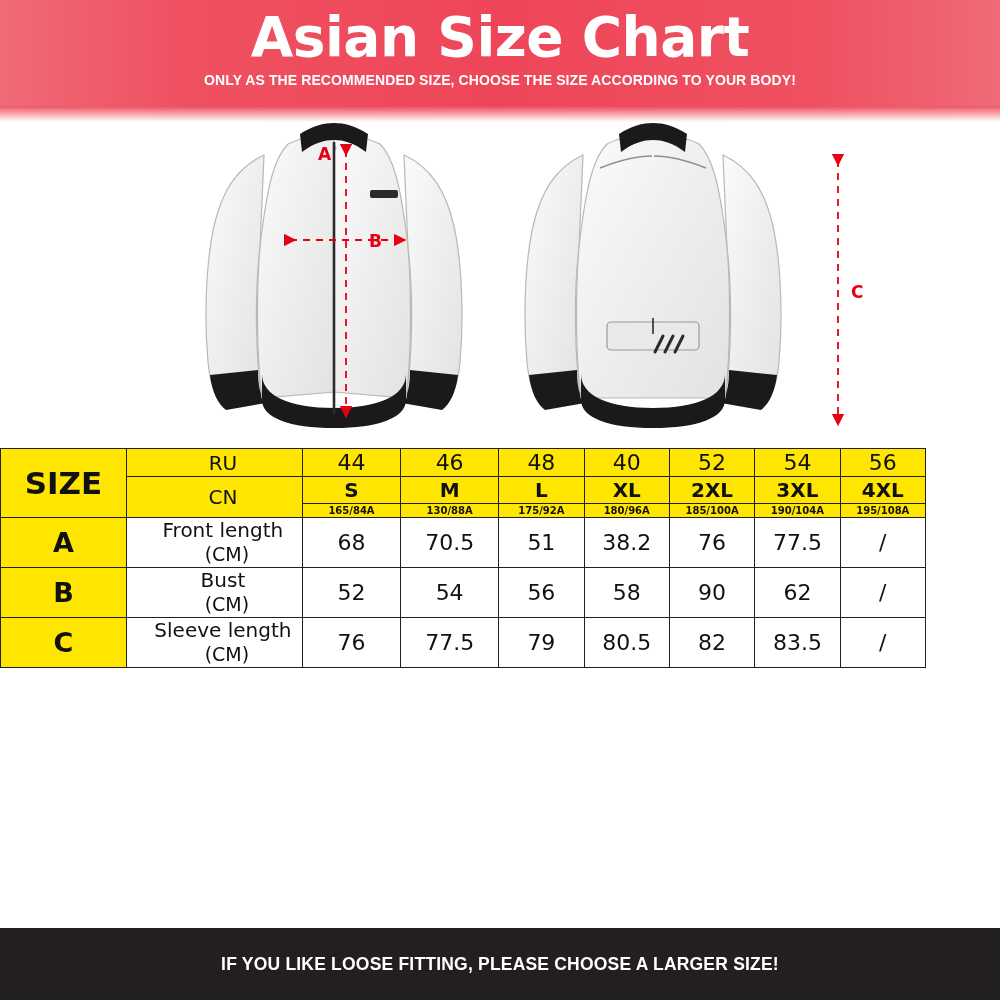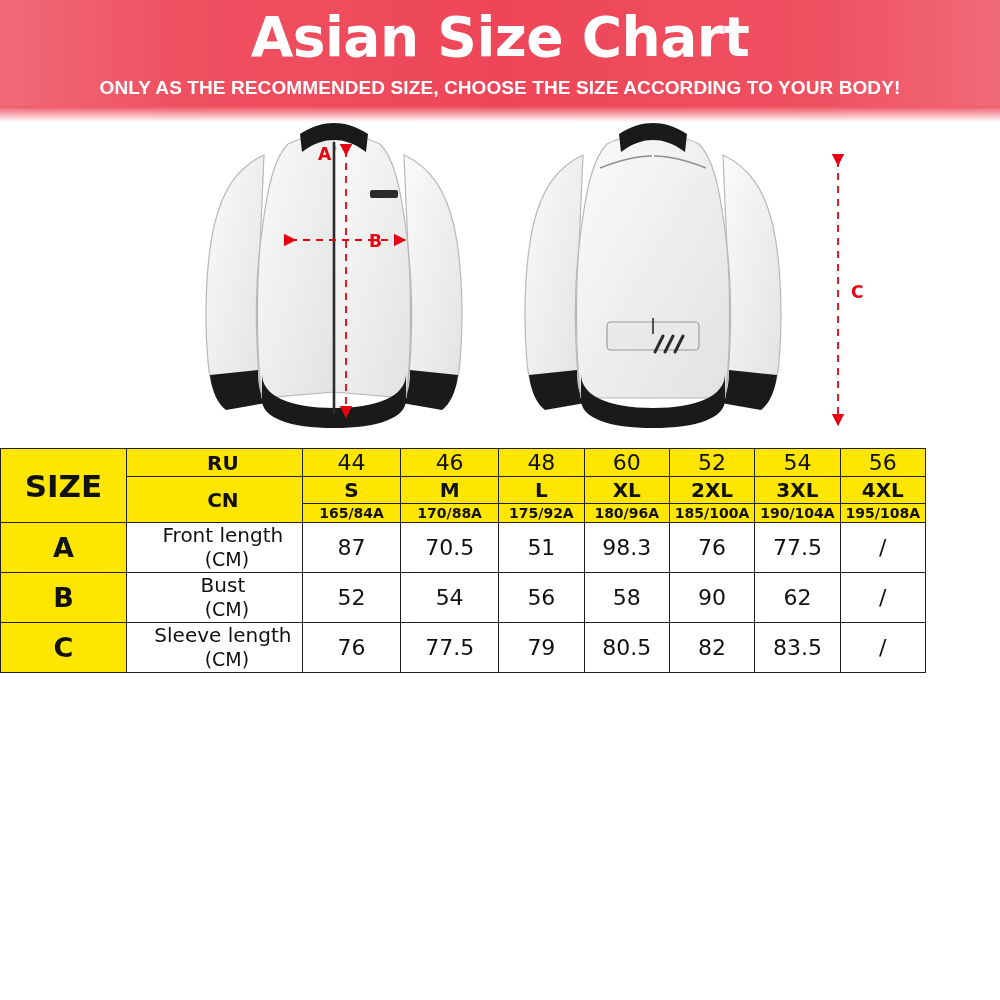--- a/index.html
+++ b/index.html
@@ -23,23 +23,23 @@
     margin: 0;
     padding-top: 6px;
     font-size: 55px;
     line-height: 62px;
     font-weight: bold;
     color: #ffffff;
     letter-spacing: -0.5px;
     font-family: "DejaVu Sans", sans-serif;
   }
   .header-sub {
-    margin: 8px;
+    margin: 0;
     padding-top: 2px;
-    font-size: 19px;
+    font-size: 14px;
     line-height: 20px;
     font-weight: bold;
     color: #ffffff;
     letter-spacing: 0.1px;
   }
   .header-fade {
     position: absolute;
     left: 0; right: 0; bottom: 0;
     height: 16px;
     background: linear-gradient(180deg, rgba(238,70,88,0.55) 0%, rgba(255,255,255,1) 100%);
@@ -79,34 +79,34 @@
   .cell-size-label {
     font-size: 31px;
     font-weight: bold;
   }
   .cell-rowletter {
     font-size: 27px;
     font-weight: bold;
   }
   .cell-ru, .cell-cn {
     font-size: 20px;
-    font-weight: bold;
+    font-weight: normal;
     text-align: left;
     padding-left: 18px;
   }
   .cell-num-big {
     font-size: 22px;
     font-weight: normal;
   }
   .cell-sz {
     font-size: 20px;
     font-weight: bold;
   }
   .cell-spec {
-    font-size: 14px;
+    font-size: 10px;
     font-weight: bold;
   }
   .cell-measure {
     text-align: left;
     padding-left: 18px;
     font-size: 20px;
     font-family: "Liberation Sans", sans-serif;
     line-height: 1.15;
   }
   .cell-measure .unit {
@@ -241,57 +241,57 @@
         <col style="width:80px">
       </colgroup>
       <tbody>
 
         <tr>
           <td class="c-yellow cell-size-label" rowspan="3">SIZE</td>
           <td class="c-yellow cell-ru">RU</td>
           <td class="c-yellow cell-num-big">44</td>
           <td class="c-yellow cell-num-big">46</td>
           <td class="c-yellow cell-num-big">48</td>
-          <td class="c-yellow cell-num-big">60</td>
+          <td class="c-yellow cell-num-big">40</td>
           <td class="c-yellow cell-num-big">52</td>
           <td class="c-yellow cell-num-big">54</td>
           <td class="c-yellow cell-num-big">56</td>
         </tr>
 
         <tr>
           <td class="c-yellow cell-cn" rowspan="2">CN</td>
           <td class="c-yellow cell-sz">S</td>
           <td class="c-yellow cell-sz">M</td>
           <td class="c-yellow cell-sz">L</td>
           <td class="c-yellow cell-sz">XL</td>
           <td class="c-yellow cell-sz">2XL</td>
           <td class="c-yellow cell-sz">3XL</td>
           <td class="c-yellow cell-sz">4XL</td>
         </tr>
 
         <tr>
           <td class="c-yellow cell-spec">165/84A</td>
-          <td class="c-yellow cell-spec">170/88A</td>
+          <td class="c-yellow cell-spec">130/88A</td>
           <td class="c-yellow cell-spec">175/92A</td>
           <td class="c-yellow cell-spec">180/96A</td>
           <td class="c-yellow cell-spec">185/100A</td>
           <td class="c-yellow cell-spec">190/104A</td>
           <td class="c-yellow cell-spec">195/108A</td>
         </tr>
 
         <tr>
           <td class="c-yellow cell-rowletter">A</td>
           <td class="c-white cell-measure">
             <span>Front length</span>
             <span class="unit">(CM)</span>
           </td>
-          <td class="c-white cell-val">87</td>
+          <td class="c-white cell-val">68</td>
           <td class="c-white cell-val">70.5</td>
           <td class="c-white cell-val">51</td>
-          <td class="c-white cell-val">98.3</td>
+          <td class="c-white cell-val">38.2</td>
           <td class="c-white cell-val">76</td>
           <td class="c-white cell-val">77.5</td>
           <td class="c-white cell-val">/</td>
         </tr>
 
         <tr>
           <td class="c-yellow cell-rowletter">B</td>
           <td class="c-white cell-measure">
             <span>Bust</span>
             <span class="unit">(CM)</span>
@@ -316,14 +316,17 @@
           <td class="c-white cell-val">79</td>
           <td class="c-white cell-val">80.5</td>
           <td class="c-white cell-val">82</td>
           <td class="c-white cell-val">83.5</td>
           <td class="c-white cell-val">/</td>
         </tr>
       </tbody>
     </table>
   </div>
 
+  <div class="footer">
+    <span class="footer-text">IF YOU LIKE LOOSE FITTING, PLEASE CHOOSE A LARGER SIZE!</span>
+  </div>
 
 </div>
 
 </body></html>

